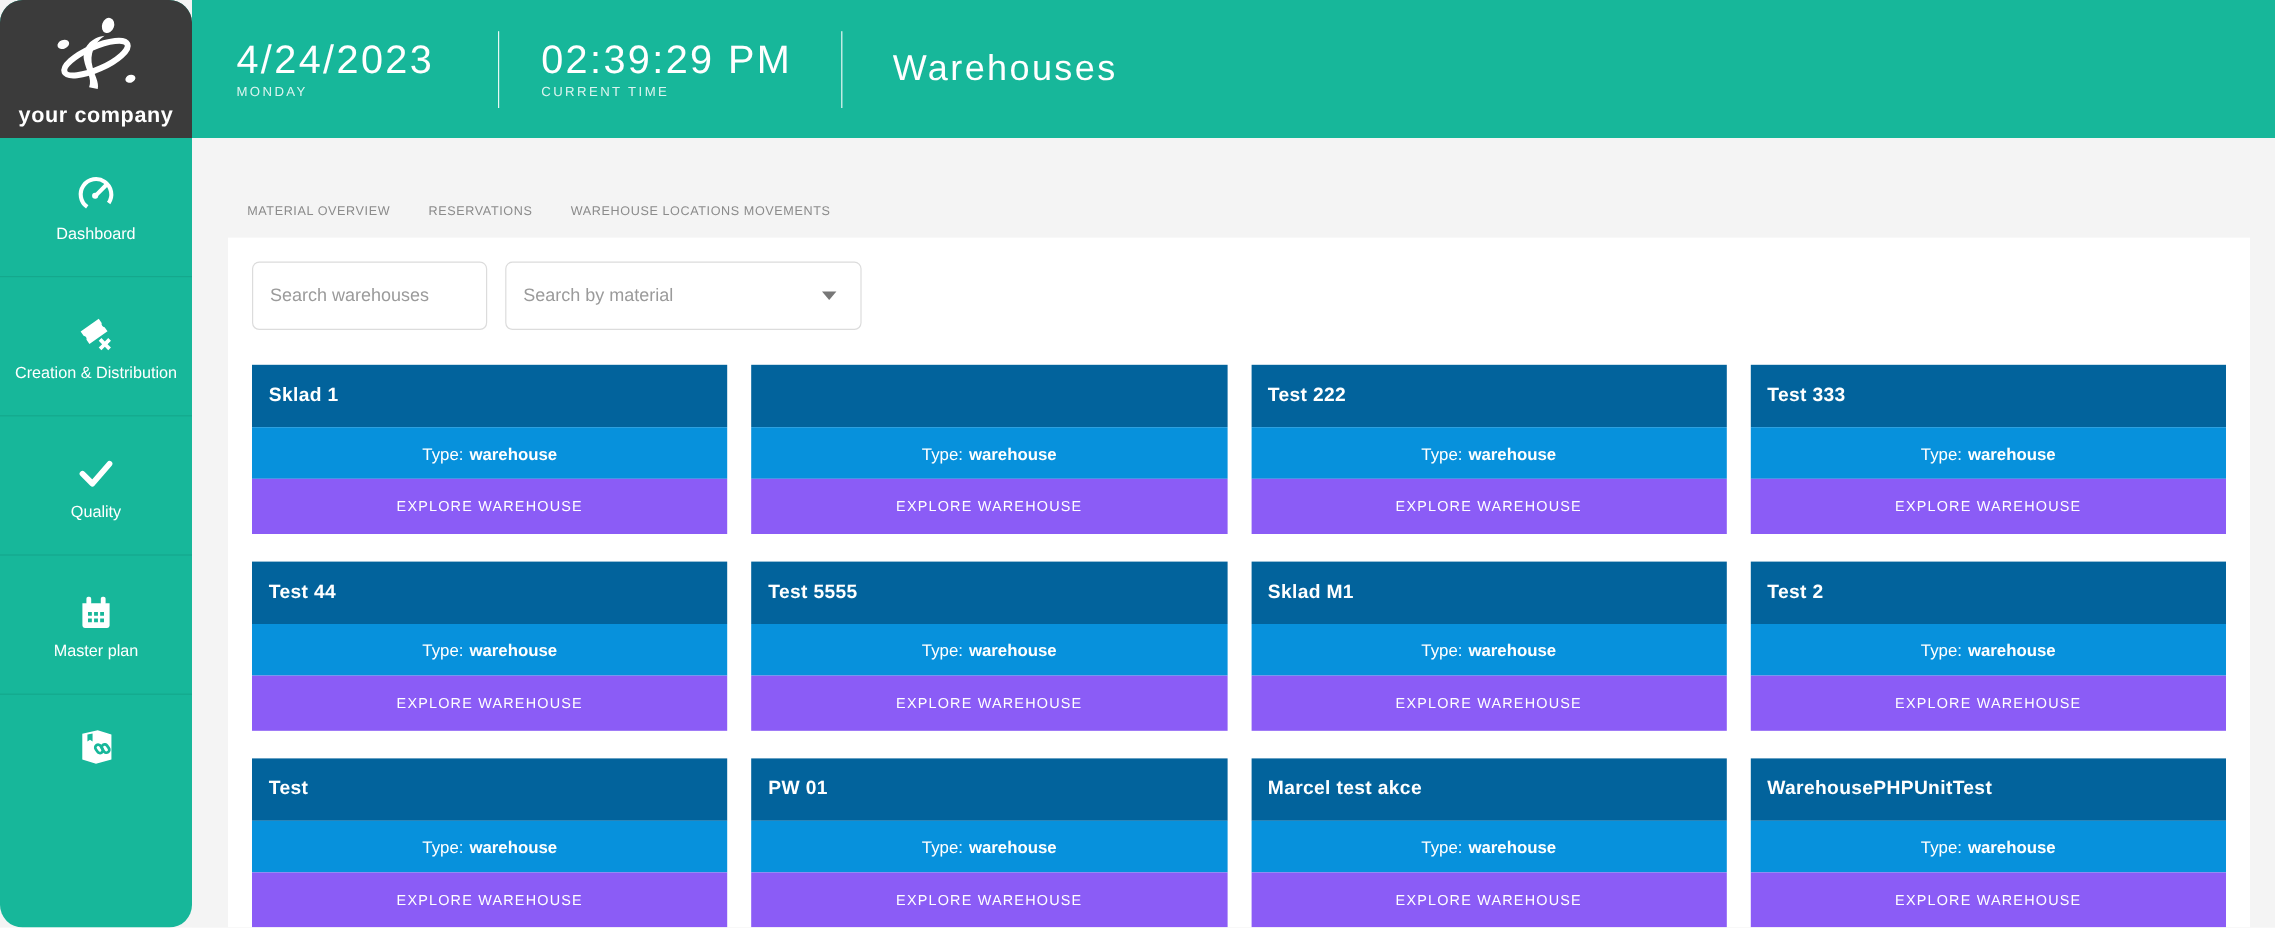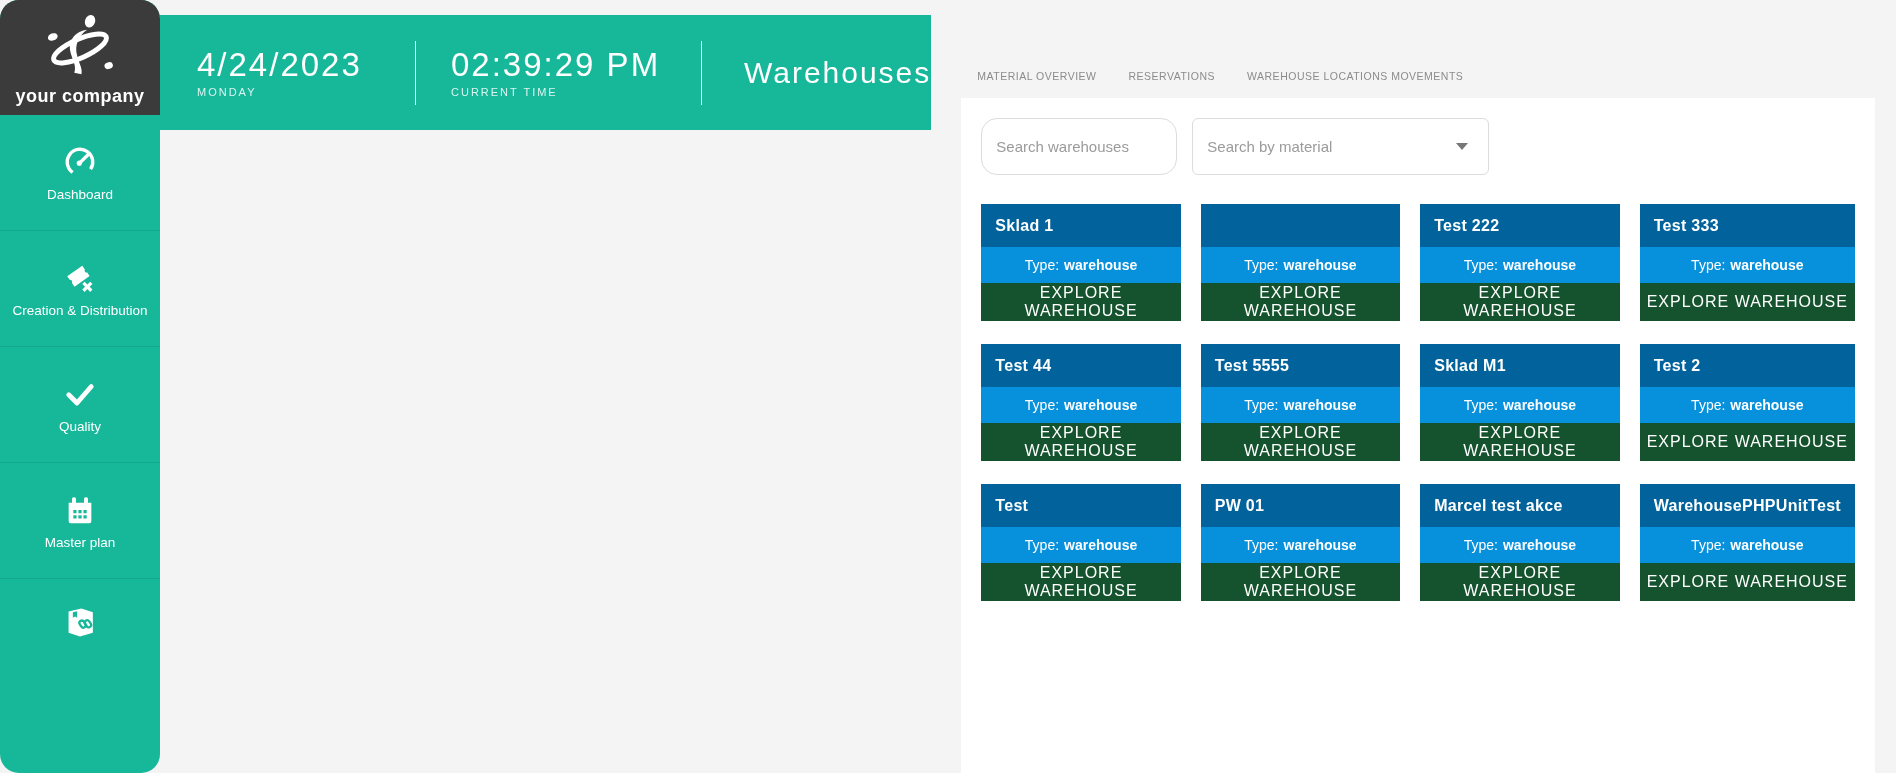--- a/index.html
+++ b/index.html
@@ -12,54 +12,54 @@
   .sidebar { width:160px; min-width:160px; height:773px; background:#17b79a; display:flex; flex-direction:column; overflow:hidden;border-radius:19px; }
   .logo-box { width:160px; height:115px; background:#3b3b3b; display:flex; flex-direction:column; align-items:center; justify-content:flex-end; padding-bottom:8px; }
   .logo-box svg { margin-bottom:2px; }
   .brand-name { color:#ffffff; font-size:18px; font-weight:bold; letter-spacing:0.5px; white-space:nowrap; }
   .nav-item { height:116px; min-height:116px; display:flex; flex-direction:column; align-items:center; justify-content:center; border-bottom:1px solid #14a88d; cursor:pointer; color:#fff; }
   .nav-item .nav-icon { height:38px; display:flex; align-items:center; justify-content:center; }
   .nav-item .nav-label { font-size:13.5px; margin-top:6px; text-align:center; line-height:1.15; padding:0 4px; }
   .nav-item.cut { height:78px; min-height:78px; border-bottom:none; justify-content:flex-start; padding-top:22px; }
 
   
-  .main { flex:1; display:flex; flex-direction:row;margin-top:15px; }
+  .main { flex:1; display:flex; flex-direction:column; }
   .topbar { height:115px; min-height:115px; background:#17b79a; display:flex; align-items:center; color:#fff; }
   .hblock { display:flex; flex-direction:column; }
   .hblock .big { font-size:33px; font-weight:300; letter-spacing:2px; line-height:1.1; }
   .hblock .sub { font-size:11px; letter-spacing:2px; color:rgba(255,255,255,0.85); margin-top:3px; }
   .hdivider { width:1px; height:64px; background:rgba(255,255,255,0.9); }
   .date-block { margin-left:37px; width:218px; }
   .time-block { margin-left:35px; width:250px; }
   .page-title { font-size:30px; font-weight:300; letter-spacing:2px; margin-left:42px; }
 
   .content { flex:1; background:#f4f4f4; display:flex; flex-direction:column; overflow:hidden; }
   .tabs { margin:38px 21px 0 30px; display:flex; height:45px; }
   .tab { display:flex; align-items:center; padding:0 16px; font-size:10.5px; letter-spacing:0.5px; color:#8b8b8b; cursor:pointer; white-space:nowrap; }
   .tab.active { background:#ffffff; color:#7d7d7d; }
   .panel { background:#ffffff; margin:0 21px 0 30px; flex:1; padding:20px; overflow:hidden; }
 
   .filters { display:flex; gap:15px; margin-bottom:29px; }
-  .search-box { width:196px; height:57px; border:1px solid #dcdcdc; border-radius:16px; background:#fff;
+  .search-box { width:196px; height:57px; border:1px solid #dcdcdc; border-radius:6px; background:#fff;
                 font-size:15px; color:#555; padding:0 14px; outline:none; font-family:"Liberation Sans", sans-serif; }
   .search-box::placeholder { color:#9b9b9b; opacity:1; }
   .select-box { width:297px; height:57px; border:1px solid #dcdcdc; border-radius:6px; background:#fff;
                 display:flex; align-items:center; justify-content:space-between; padding:0 20px 0 14px; cursor:pointer; }
   .select-box .sel-text { font-size:15px; color:#9b9b9b; }
   .caret { width:0; height:0; border-left:6px solid transparent; border-right:6px solid transparent; border-top:7px solid #777; }
 
   .card-grid { display:grid; grid-template-columns:repeat(4, 1fr); column-gap:20px; row-gap:23px; }
-  .wcard { height:117px; display:flex; flex-direction:column; }
+  .wcard { height:141px; display:flex; flex-direction:column; }
   .wcard .w-head { height:52px; background:#02639c; color:#fff; display:flex; align-items:center; padding:0 14px;
                    font-size:16px; font-weight:bold; letter-spacing:0.3px; }
   .wcard .w-type { height:43px; background:#0791dc; color:#fff; display:flex; align-items:center; justify-content:center;
                    font-size:14px; gap:5px; }
   .wcard .w-type b { font-weight:bold; }
-  .wcard .w-action { height:46px; background:#14532d; color:#fff; border:none; cursor:pointer; font-family:"Liberation Sans", sans-serif;
-                     font-size:16px; letter-spacing:1px; display:flex; align-items:center; justify-content:center; }
+  .wcard .w-action { height:46px; background:#8b5cf6; color:#fff; border:none; cursor:pointer; font-family:"Liberation Sans", sans-serif;
+                     font-size:12px; letter-spacing:1px; display:flex; align-items:center; justify-content:center; }
 </style>
 </head>
 <body>
 
 <div class="app">
 
   <div class="sidebar">
     <div class="logo-box">
       <svg width="86" height="74" viewBox="0 0 120 100">
         <g fill="none" stroke="#ffffff">

